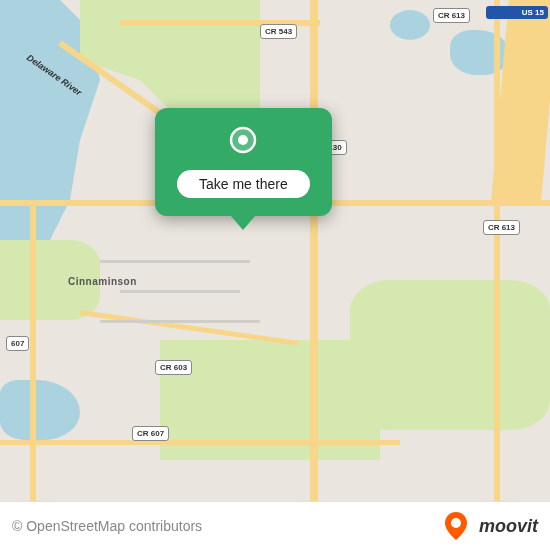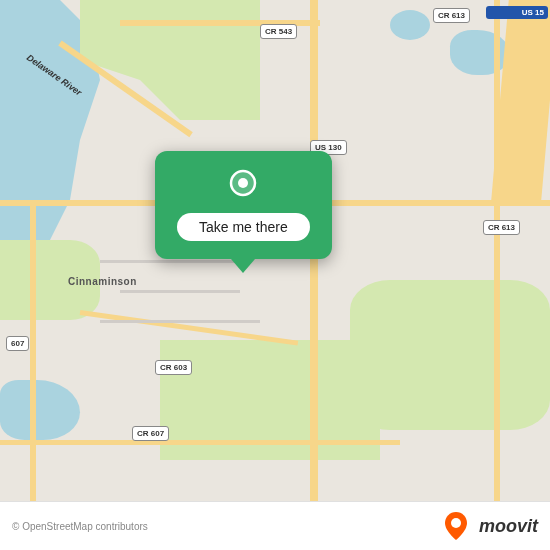--- a/index.html
+++ b/index.html
@@ -261,21 +261,20 @@
 
     
     .popup {
       position: absolute;
       top: 108px;
       left: 155px;
       display: flex;
       flex-direction: column;
       align-items: flex-start;
       z-index: 100;
-      margin-top: 43px;
     }
 
     .popup-bubble {
       background-color: #33aa66;
       border-radius: 12px;
       padding: 18px 22px;
       display: flex;
       flex-direction: column;
       align-items: center;
       gap: 8px;
@@ -326,21 +325,21 @@
       z-index: 200;
     }
 
     .bottom-left {
       display: flex;
       flex-direction: column;
       gap: 2px;
     }
 
     .copyright-text {
-      font-size: 10px;
+      font-size: 14px;
       color: #888;
     }
 
     .location-title {
       font-size: 14px;
       font-weight: 600;
       color: #222;
     }
 
     .moovit-logo {

